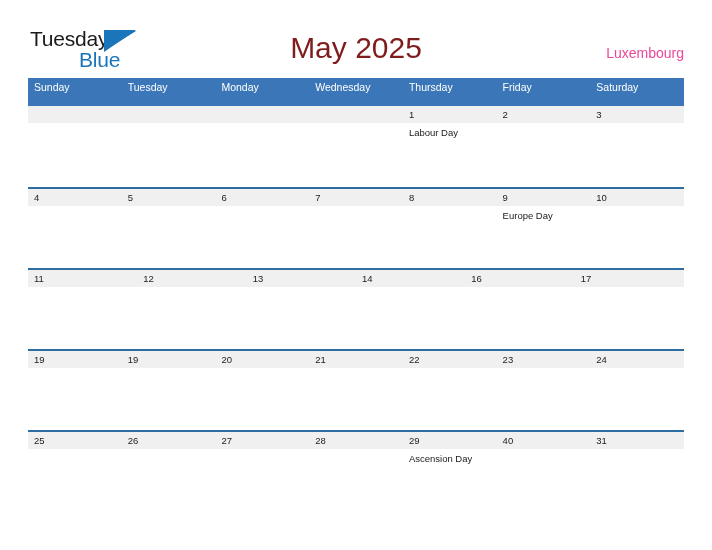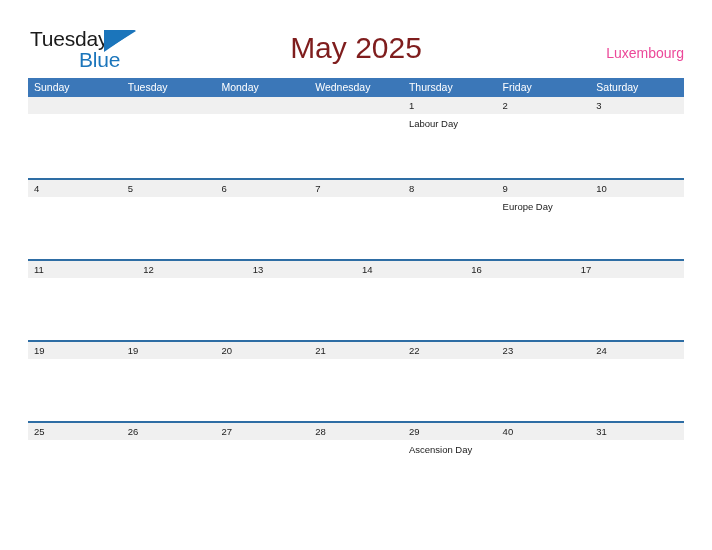--- a/index.html
+++ b/index.html
@@ -82,21 +82,21 @@
   .calendar {
     position: absolute;
     left: 28px;
     top: 78px;
     width: 656px;
   }
 
   .weekday-row {
     display: flex;
     background: #3b77b8;
-    height: 19px;
+    height: 28px;
   }
   .weekday-cell {
     flex: 1 1 0;
     color: #ffffff;
     font-size: 10.5px;
     line-height: 19px;
     padding-left: 6px;
     box-sizing: border-box;
     font-family: "Liberation Sans", sans-serif;
     white-space: nowrap;

